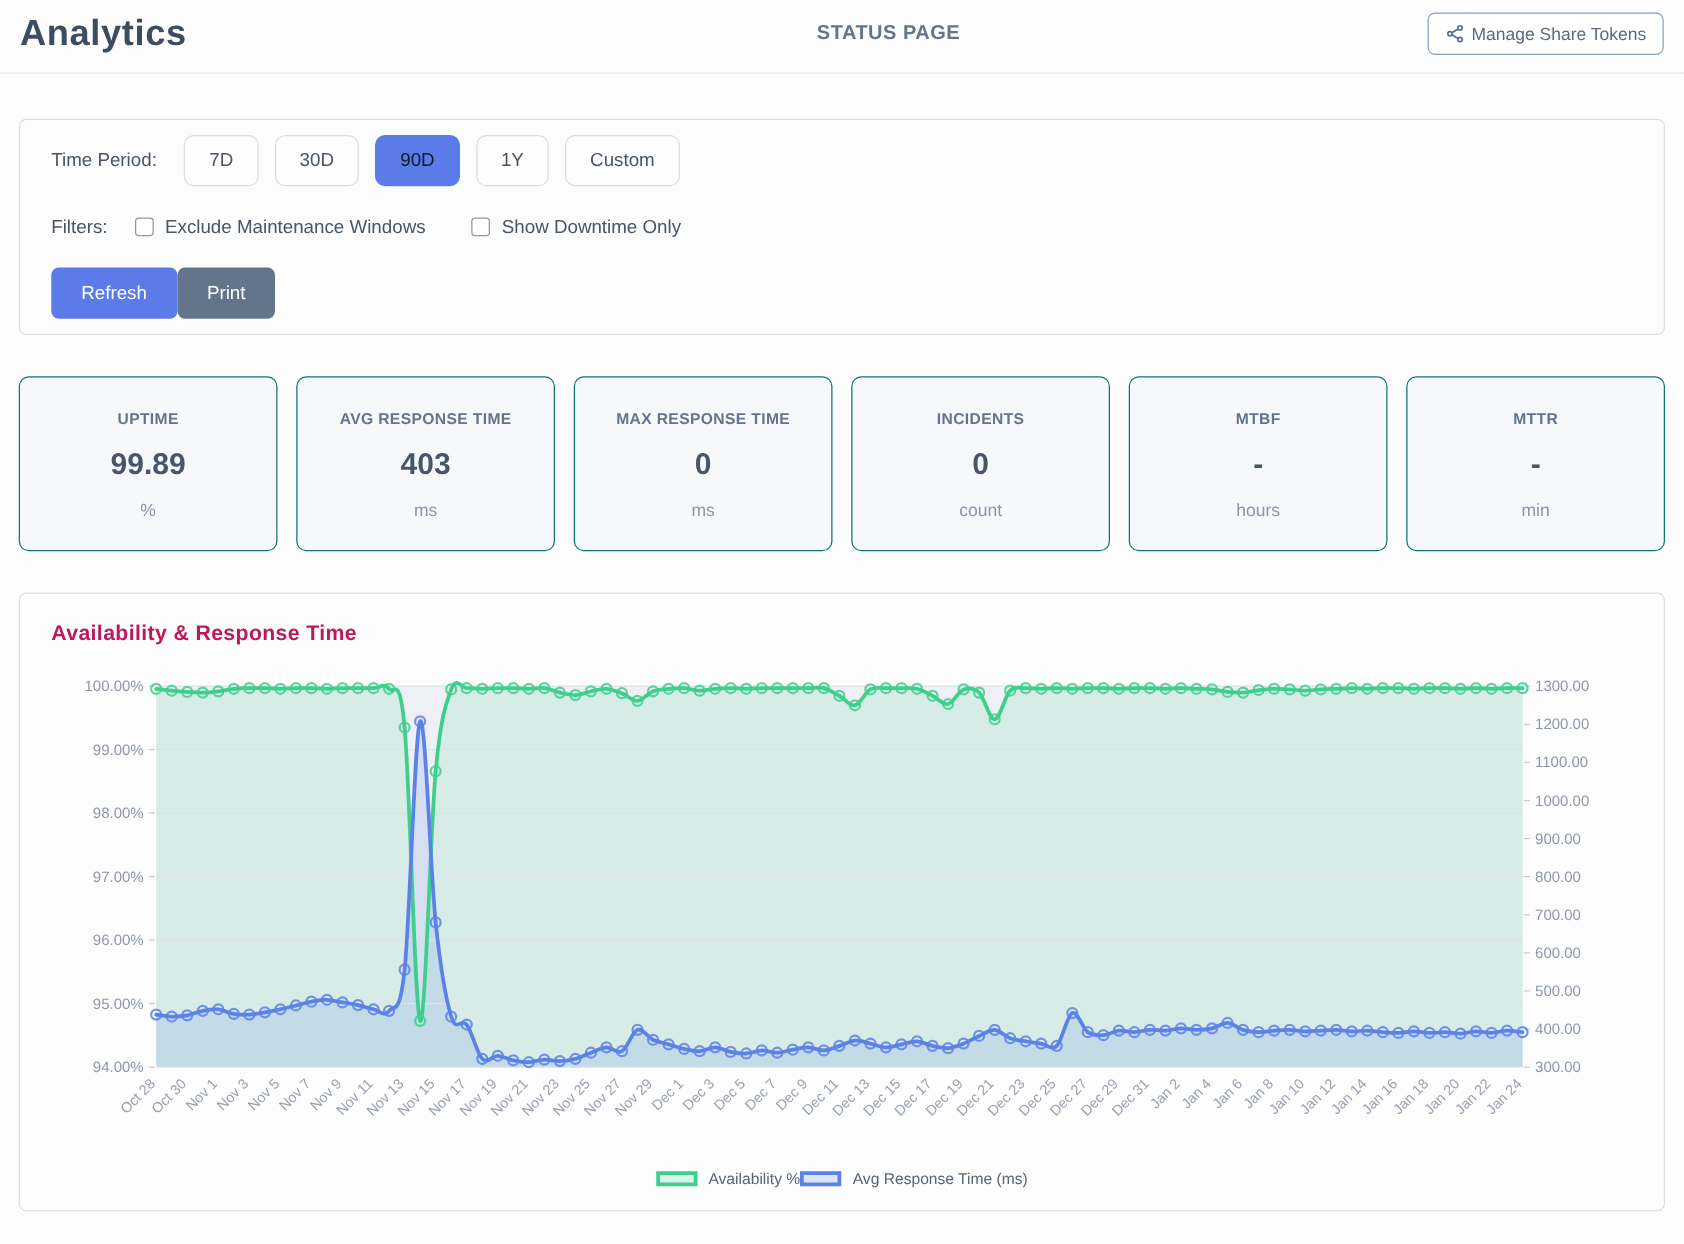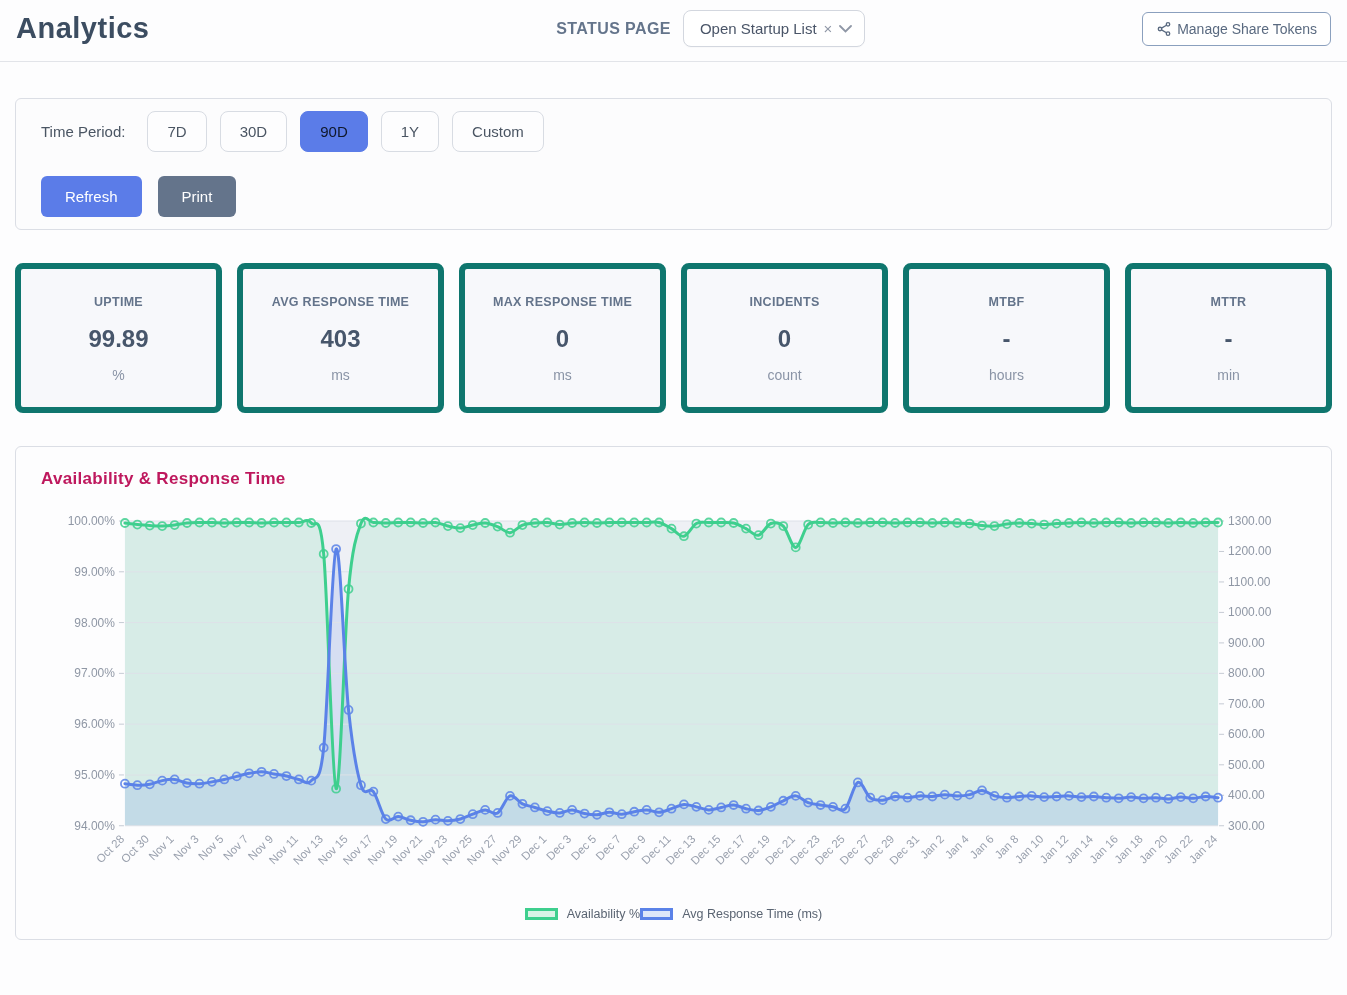--- a/index.html
+++ b/index.html
@@ -52,31 +52,31 @@
     cursor: pointer; font-family: "Liberation Sans", sans-serif;
   }
   .tp-btn.active { background: #5b7ce8; border-color: #5b7ce8; color: #0f172a; }
   .filters-row { margin-top: 24px; }
   .checkbox-item { display: flex; align-items: center; gap: 9px; margin-right: 37px; cursor: pointer;}
   .checkbox-box {
     width: 15px; height: 15px; border: 1.5px solid #8f98a8; border-radius: 3px;
     background: #fff; display: inline-block;
   }
   .checkbox-label { font-size: 15px; color: #4a5563; }
-  .actions-row { margin-top: 24px; gap: 16px; }
+  .actions-row { margin-top: 24px; gap: 0; }
   .btn {
     border: none; border-radius: 6px; color: #fff; font-size: 15px;
     padding: 12px 24px; cursor: pointer; font-family: "Liberation Sans", sans-serif;
   }
   .btn-primary { background: #5b7ce8; }
   .btn-secondary { background: #64748b; }
   
   .stats-row { display: flex; gap: 15px; margin: 33px 15px 0 15px; }
   .stat-card {
-    flex: 1; background: #f7f8fb; border: 6px solid #0f766e; border-radius: 8px;
+    flex: 1; background: #f7f8fb; border: 1px solid #0f766e; border-radius: 8px;
     text-align: center; padding: 26px 10px 24px 10px;
   }
   .stat-label { font-size: 12.5px; font-weight: 700; color: #64748b; letter-spacing: .3px; }
   .stat-value { font-size: 24px; font-weight: 700; color: #47566b; margin-top: 16px; }
   .stat-unit { font-size: 14px; color: #8a94a6; margin-top: 14px; }
   
   .chart-card {
     margin: 33px 15px 18px 15px;
     border: 1px solid #dbdee5; border-radius: 6px; background: #fdfdfe;
     padding: 22px 25px 18px 25px;
@@ -92,27 +92,20 @@
   .legend-text { font-size: 12.5px; color: #5a6472; }
 </style>
 </head>
 <body>
 
 <div class="header">
   <div class="app-title">Analytics</div>
 
   <div class="statuspage-wrap">
     <span class="statuspage-label">STATUS PAGE</span>
-    <div class="statuspage-select">
-      <span class="statuspage-value">Open Startup List</span>
-      <span class="clear-x">×</span>
-      <svg class="chev" width="13" height="8" viewBox="0 0 13 8">
-          <path d="M1 1 L6.5 6.5 L12 1" fill="none" stroke="#8f97a6" stroke-width="1.8" stroke-linecap="round"></path>
-        </svg>
-    </div>
   </div>
 
   <button class="manage-btn">
     <svg width="16" height="16" viewBox="0 0 24 24">
         <g fill="none" stroke="#5a6a80" stroke-width="2">
           <circle cx="18" cy="5" r="2.6"></circle>
           <circle cx="6" cy="12" r="2.6"></circle>
           <circle cx="18" cy="19" r="2.6"></circle>
           <path d="M8.3 10.7 L15.7 6.3 M8.3 13.3 L15.7 17.7"></path>
         </g>
@@ -124,20 +117,31 @@
 <div class="panel">
   <div class="row">
     <span class="row-label">Time Period:</span>
     <button class="tp-btn">7D</button>
     <button class="tp-btn">30D</button>
     <button class="tp-btn active">90D</button>
     <button class="tp-btn">1Y</button>
     <button class="tp-btn">Custom</button>
   </div>
 
+  <div class="row filters-row">
+    <span class="row-label">Filters:</span>
+    <span class="checkbox-item">
+      <span class="checkbox-box"></span>
+      <span class="checkbox-label">Exclude Maintenance Windows</span>
+    </span>
+    <span class="checkbox-item">
+      <span class="checkbox-box"></span>
+      <span class="checkbox-label">Show Downtime Only</span>
+    </span>
+  </div>
 
   <div class="row actions-row">
     <button class="btn btn-primary">Refresh</button>
     <button class="btn btn-secondary">Print</button>
   </div>
 </div>
 
 <div class="stats-row">
   <div class="stat-card">
     <div class="stat-label">UPTIME</div>

